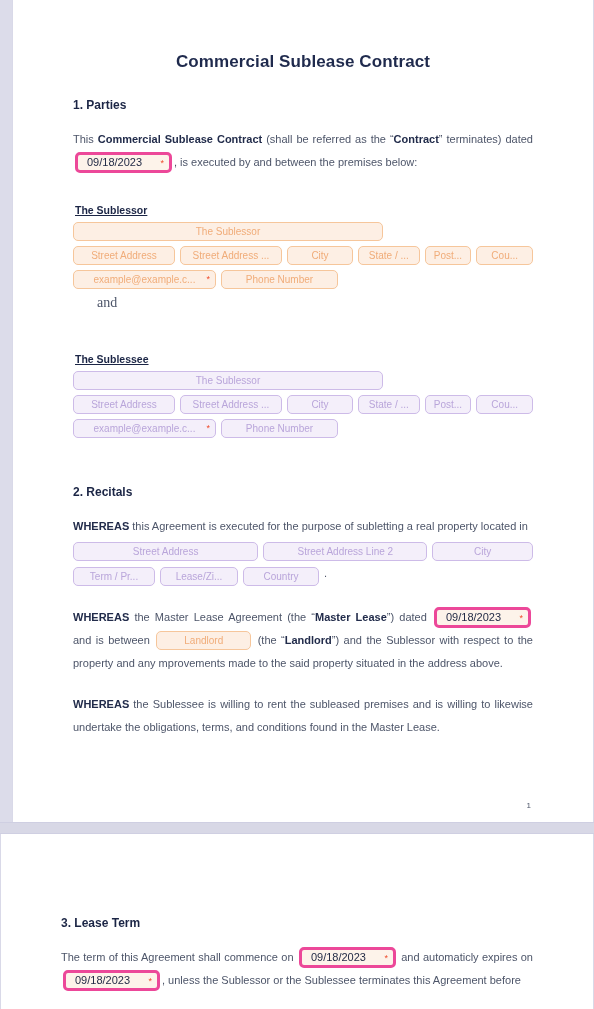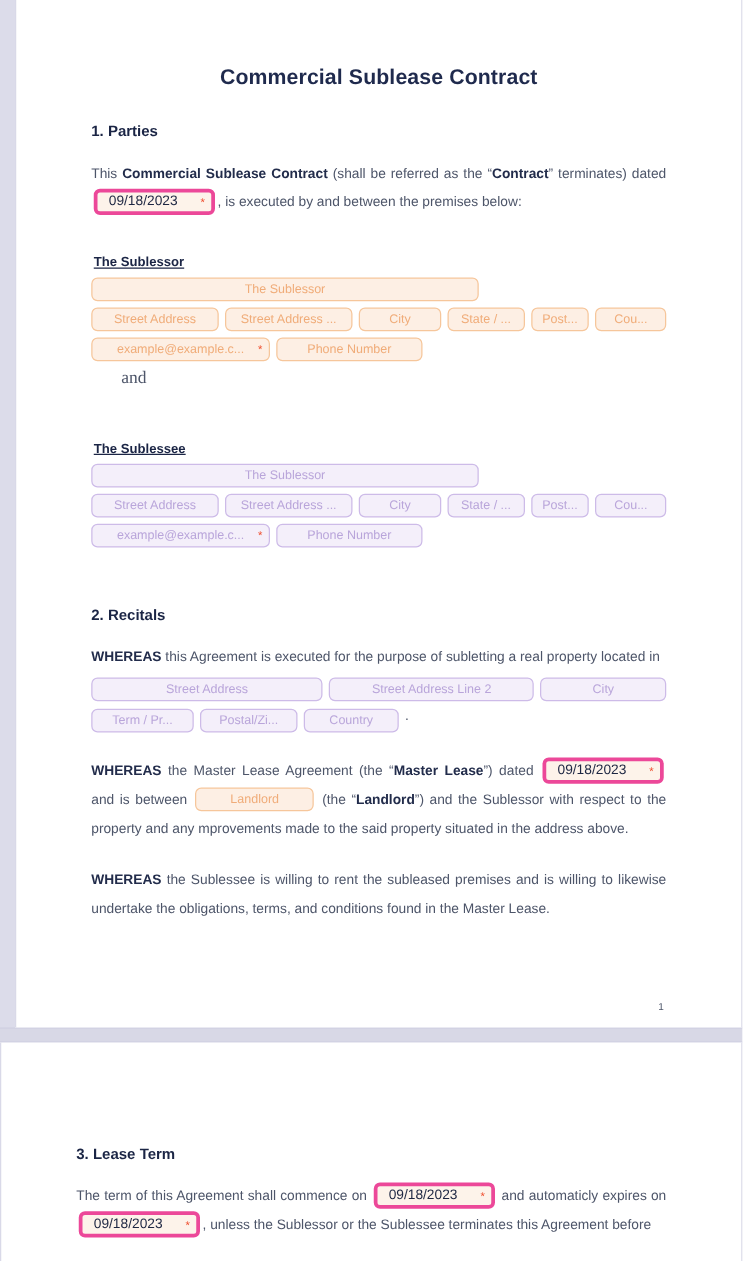--- a/index.html
+++ b/index.html
@@ -281,21 +281,21 @@
           </span>
         <span class="fld fld--purple w-r-city">
             <span class="ph">City</span>
           </span>
       </div>
       <div class="field-row">
         <span class="fld fld--purple w-r-state">
             <span class="ph">Term / Pr...</span>
           </span>
         <span class="fld fld--purple w-r-postal">
-            <span class="ph">Postal/Zi...</span>
+            <span class="ph">Lease/Zi...</span>
           </span>
         <span class="fld fld--purple w-r-country">
             <span class="ph">Country</span>
           </span>
         <span class="trail">.</span>
       </div>
     </div>
 
     <div class="spacer-sm"></div>
 

